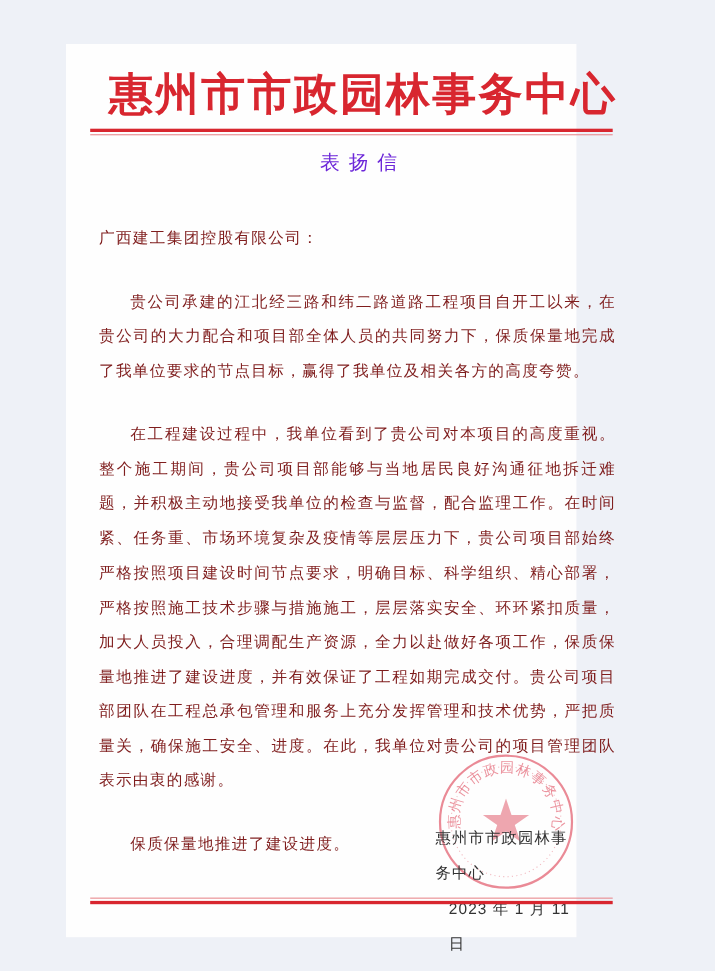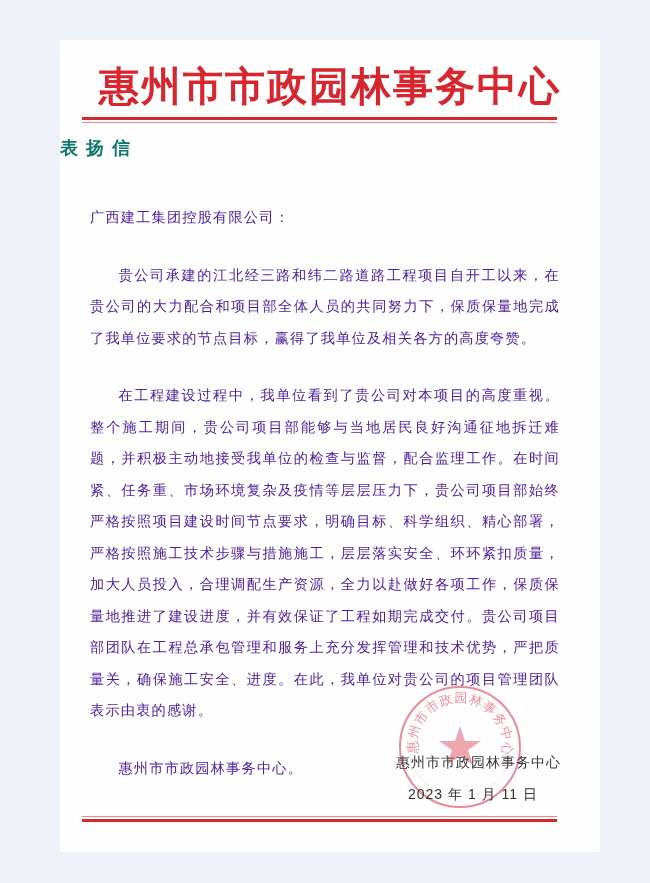--- a/index.html
+++ b/index.html
@@ -6,21 +6,21 @@
   body {
     width: 650px; height: 883px;
     background: #eef1f7;
     position: relative;
     overflow: hidden;
     font-family: "DejaVu Serif", "Liberation Serif", serif;
   }
   .page {
     position: absolute;
     left: 60px; top: 40px;
-    width: 540px; height: 812px;
+    width: 464px; height: 812px;
     background: #fefefe;
   }
   .header-title {
     position: absolute;
     left: 0; top: 22px; width: 540px;
     text-align: center;
     color: #d8262f;
     font-family: "DejaVu Serif", "Liberation Serif", serif;
     font-weight: bold;
     font-size: 40px;
@@ -31,31 +31,31 @@
     position: absolute;
     left: 22px; width: 475px;
   }
   .rule-top { top: 77px; }
   .rule-bottom { top: 776px; }
   .rule .thick { height: 3px; background: #d8262f; }
   .rule .thin { height: 1px; background: #e98a8f; margin-top: 2px; }
   .rule-bottom .thin { margin-top: 0; margin-bottom: 2px; }
   .doc-heading {
     position: absolute; left: 0; top: 96px; width: 540px;
-    text-align: left;
-    font-size: 18px; font-weight: bold; letter-spacing: 8px;
-    color: #0f766e;
+    text-align: center;
+    font-size: 18px; font-weight: normal; letter-spacing: 8px;
+    color: #6d28d9;
   }
   .body-text {
     position: absolute;
     left: 30px; top: 162px; width: 470px;
     font-family: "DejaVu Sans", "Liberation Sans", sans-serif;
     font-size: 14.2px;
     line-height: 31.5px;
-    color: #4c1d95;
+    color: #7f1d1d;
     letter-spacing: 1.2px;
   }
   .body-text p { margin: 0; text-align: justify; }
   .body-text p.indent { text-indent: 2em; margin-top: 26px; }
   .signature {
     position: absolute;
     left: 336px; top: 706px;
     font-family: "DejaVu Sans", "Liberation Sans", sans-serif;
     font-size: 14px; color: #333; letter-spacing: 1px;
     line-height: 32px;
@@ -80,21 +80,21 @@
     <div class="thick"></div>
       <div class="thin"></div>
   </div>
 
   <div class="doc-heading">表扬信</div>
 
   <div class="body-text">
     <p>广西建工集团控股有限公司：</p>
     <p class="indent">贵公司承建的江北经三路和纬二路道路工程项目自开工以来，在贵公司的大力配合和项目部全体人员的共同努力下，保质保量地完成了我单位要求的节点目标，赢得了我单位及相关各方的高度夸赞。</p>
     <p class="indent">在工程建设过程中，我单位看到了贵公司对本项目的高度重视。整个施工期间，贵公司项目部能够与当地居民良好沟通征地拆迁难题，并积极主动地接受我单位的检查与监督，配合监理工作。在时间紧、任务重、市场环境复杂及疫情等层层压力下，贵公司项目部始终严格按照项目建设时间节点要求，明确目标、科学组织、精心部署，严格按照施工技术步骤与措施施工，层层落实安全、环环紧扣质量，加大人员投入，合理调配生产资源，全力以赴做好各项工作，保质保量地推进了建设进度，并有效保证了工程如期完成交付。贵公司项目部团队在工程总承包管理和服务上充分发挥管理和技术优势，严把质量关，确保施工安全、进度。在此，我单位对贵公司的项目管理团队表示由衷的感谢。</p>
-    <p class="indent">惠州市市政园林事务中心。</p>
+    <p class="indent">保质保量地推进了建设进度。</p>
   </div>
 
   <div class="seal">
     <svg width="118" height="118" viewBox="0 0 118 118">
       <defs>
         <path id="sealArc" d="M 18 70 A 43 43 0 1 1 100 70"></path>
       </defs>
       <text font-size="13" fill="rgba(220,60,80,0.55)" font-family="DejaVu Serif, serif" letter-spacing="1">
         <textPath href="#sealArc" startOffset="3%">惠州市市政园林事务中心</textPath>
       </text>

